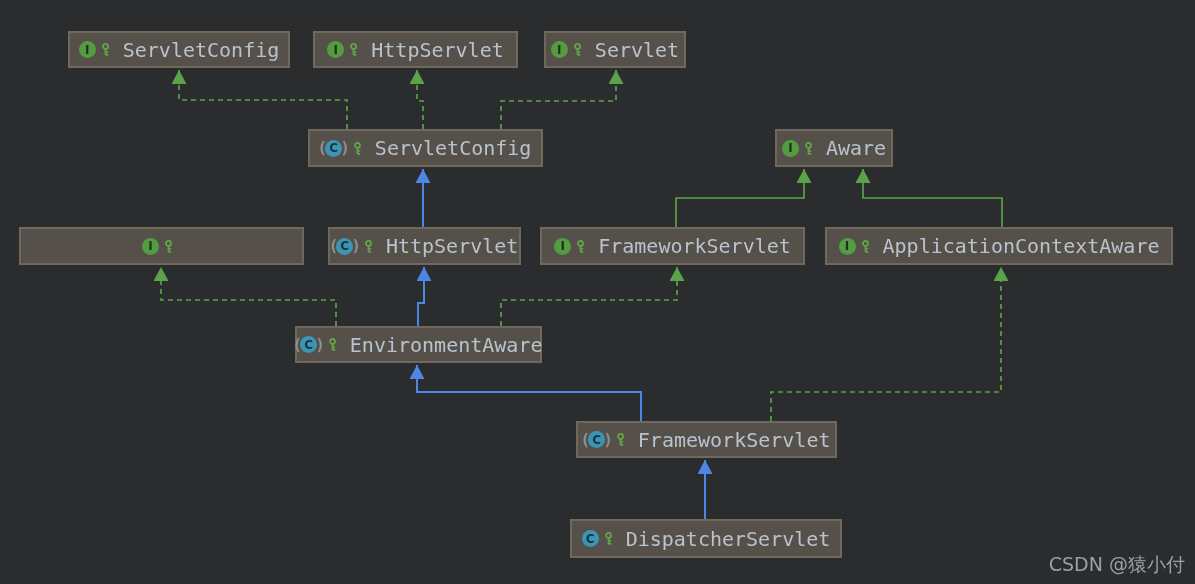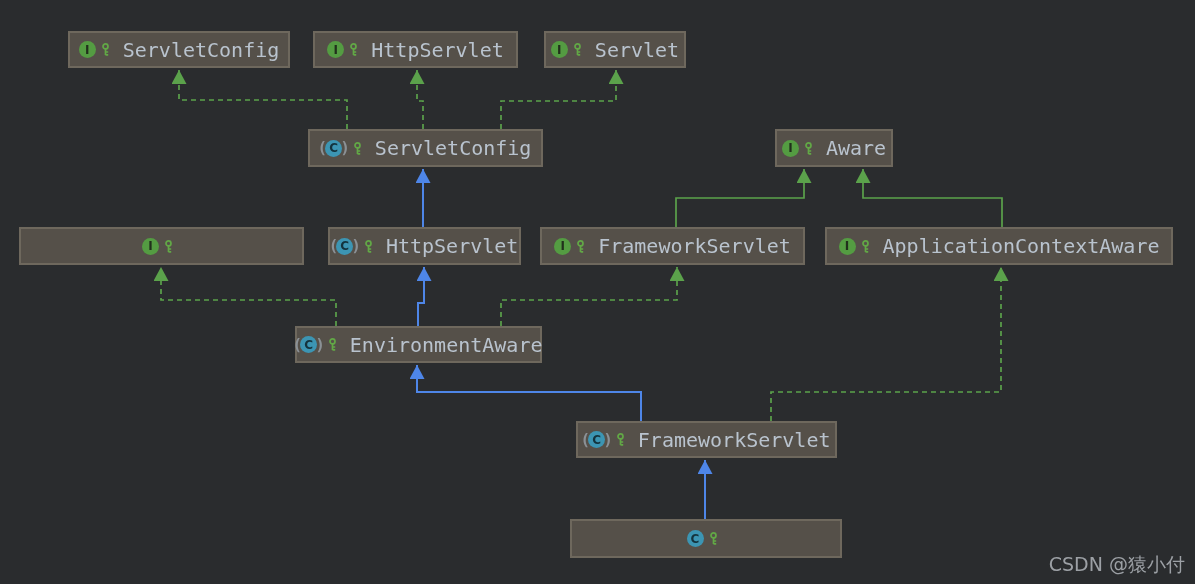--- a/index.html
+++ b/index.html
@@ -217,17 +217,18 @@
       <div class="node" style="left: 570px; top: 519px; width: 272px; height: 39px;">
         <span class="icons">
           <span class="circ c">C</span>
           <svg class="key" viewBox="0 0 11 13">
             <g fill="none" stroke="#62a846" stroke-width="1.7">
               <circle cx="5.5" cy="3.4" r="2.5"></circle>
               <path d="M5.5,5.9 L5.5,12 M5.5,9 L8.2,9 M5.5,11.8 L8.2,11.8"></path>
             </g>
           </svg>
         </span>
+        <span class="lbl">DispatcherServlet</span>
       </div>
     </div>
 
   <div class="watermark">CSDN @猿小付</div>
 </div>
 
 </body></html>

